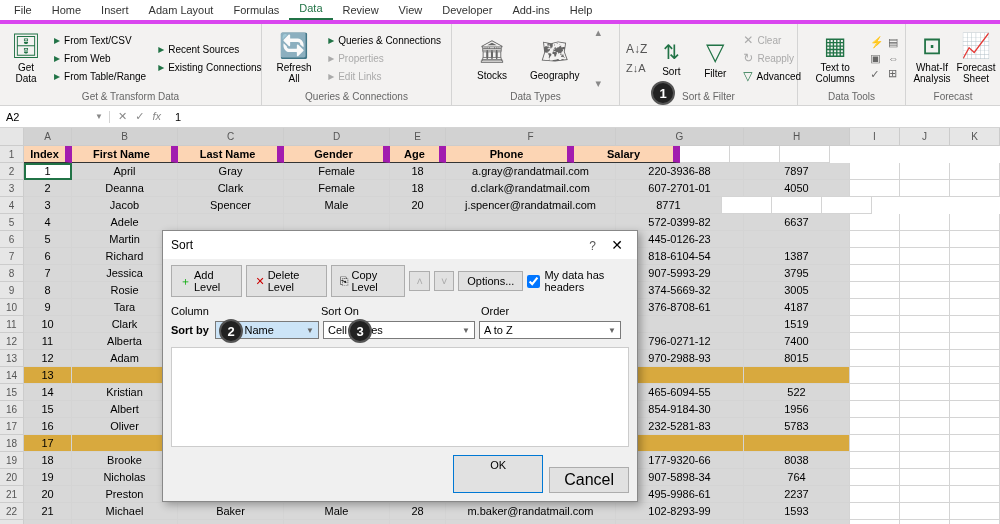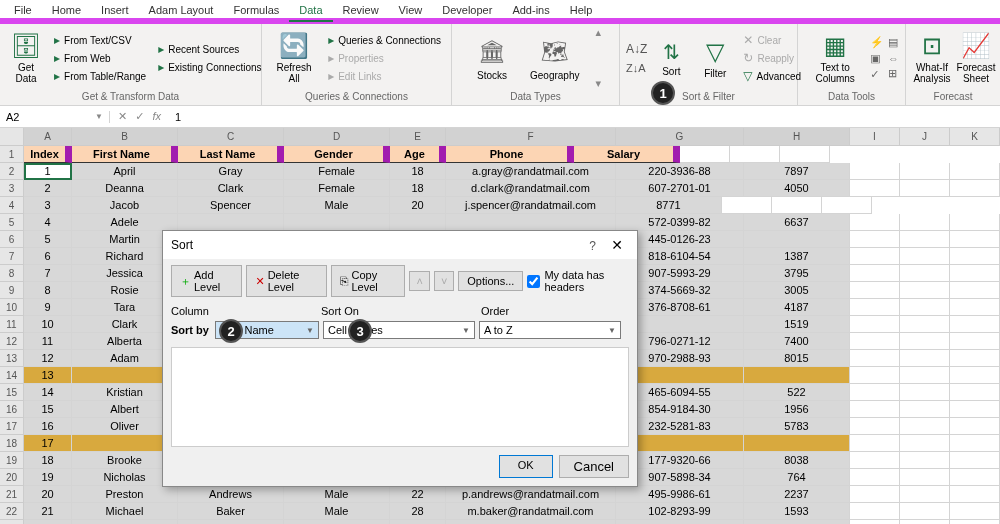--- a/index.html
+++ b/index.html
@@ -1,19 +1,19 @@
 <!DOCTYPE html>
 <html><head>
 <meta charset="utf-8">
 <style>
 * { margin: 0; padding: 0; box-sizing: border-box; font-family: 'Segoe UI', Tahoma, sans-serif; }
 body { background: #fff; width: 1000px; height: 524px; overflow: hidden; font-size: 11px; position: relative; }
 
 
-.tabs { display: flex; height: 24px; background: #fff; border-bottom: 6px solid #d946ef; align-items: flex-start; padding: 0 4px; }
+.tabs { display: flex; height: 24px; background: #fff; border-bottom: 4px solid #d946ef; align-items: flex-end; padding: 0 4px; }
 .tab { padding: 4px 10px; color: #333; cursor: pointer; font-size: 11px; }
 .tab.active { color: #217346; border-bottom: 2px solid #217346; }
 
 
 .ribbon { display: flex; height: 82px; background: #f3f2f1; border-bottom: 1px solid #d4d4d4; }
 .ribbon-group { border-right: 1px solid #d4d4d4; padding: 2px 6px; display: flex; flex-direction: column; justify-content: space-between; }
 .ribbon-group-content { display: flex; gap: 4px; flex: 1; }
 .ribbon-group-label { text-align: center; font-size: 10px; color: #666; padding: 1px 0; }
 .ribbon-btn-large { display: flex; flex-direction: column; align-items: center; justify-content: center; padding: 2px 6px; cursor: pointer; min-width: 40px; }
 .ribbon-btn-large .icon { font-size: 24px; color: #217346; }
@@ -63,22 +63,22 @@
 .dlg-chk input { width: 13px; height: 13px; }
 .dialog-headers { display: flex; padding: 2px 8px; font-size: 11px; }
 .dh1 { width: 150px; } .dh2 { width: 160px; } .dh3 { flex: 1; }
 .dialog-row { display: flex; padding: 2px 8px 8px 8px; gap: 4px; align-items: center; }
 .dr-lbl { font-size: 11px; width: 40px; font-weight: bold; }
 .dr-sel { border: 1px solid #7a7a7a; background: #fff; padding: 2px 4px; font-size: 11px; display: flex; justify-content: space-between; align-items: center; }
 .dr-sel.active { background: #cce4f7; }
 .dr-sel .dd { font-size: 8px; color: #666; }
 .dialog-body { height: 100px; background: #fff; margin: 0 8px; border: 1px solid #ccc; }
 .dialog-footer { display: flex; justify-content: flex-end; gap: 6px; padding: 8px; }
-.dlg-ok { padding: 3px 18px; border: 1px solid #0078d4; background: #e1e1e1; cursor: pointer; font-size: 11px; }
-.dlg-cancel { padding: 3px 14px; border: 1px solid #adadad; background: #e1e1e1; cursor: pointer; font-size: 13px; }
+.dlg-ok { padding: 3px 36px; border: 1px solid #0078d4; background: #e1e1e1; cursor: pointer; font-size: 11px; }
+.dlg-cancel { padding: 3px 14px; border: 1px solid #adadad; background: #e1e1e1; cursor: pointer; font-size: 16px; margin-top: 12px; }
 
 
 .callout { position: absolute; width: 24px; height: 24px; border-radius: 50%; background: #222; color: #fff; display: flex; align-items: center; justify-content: center; font-weight: bold; font-size: 13px; border: 2px solid #555; }
 </style>
 </head>
 <body>
 
 <div class="tabs" id="tabs">
     <div class="tab">File</div>
     <div class="tab">Home</div>

